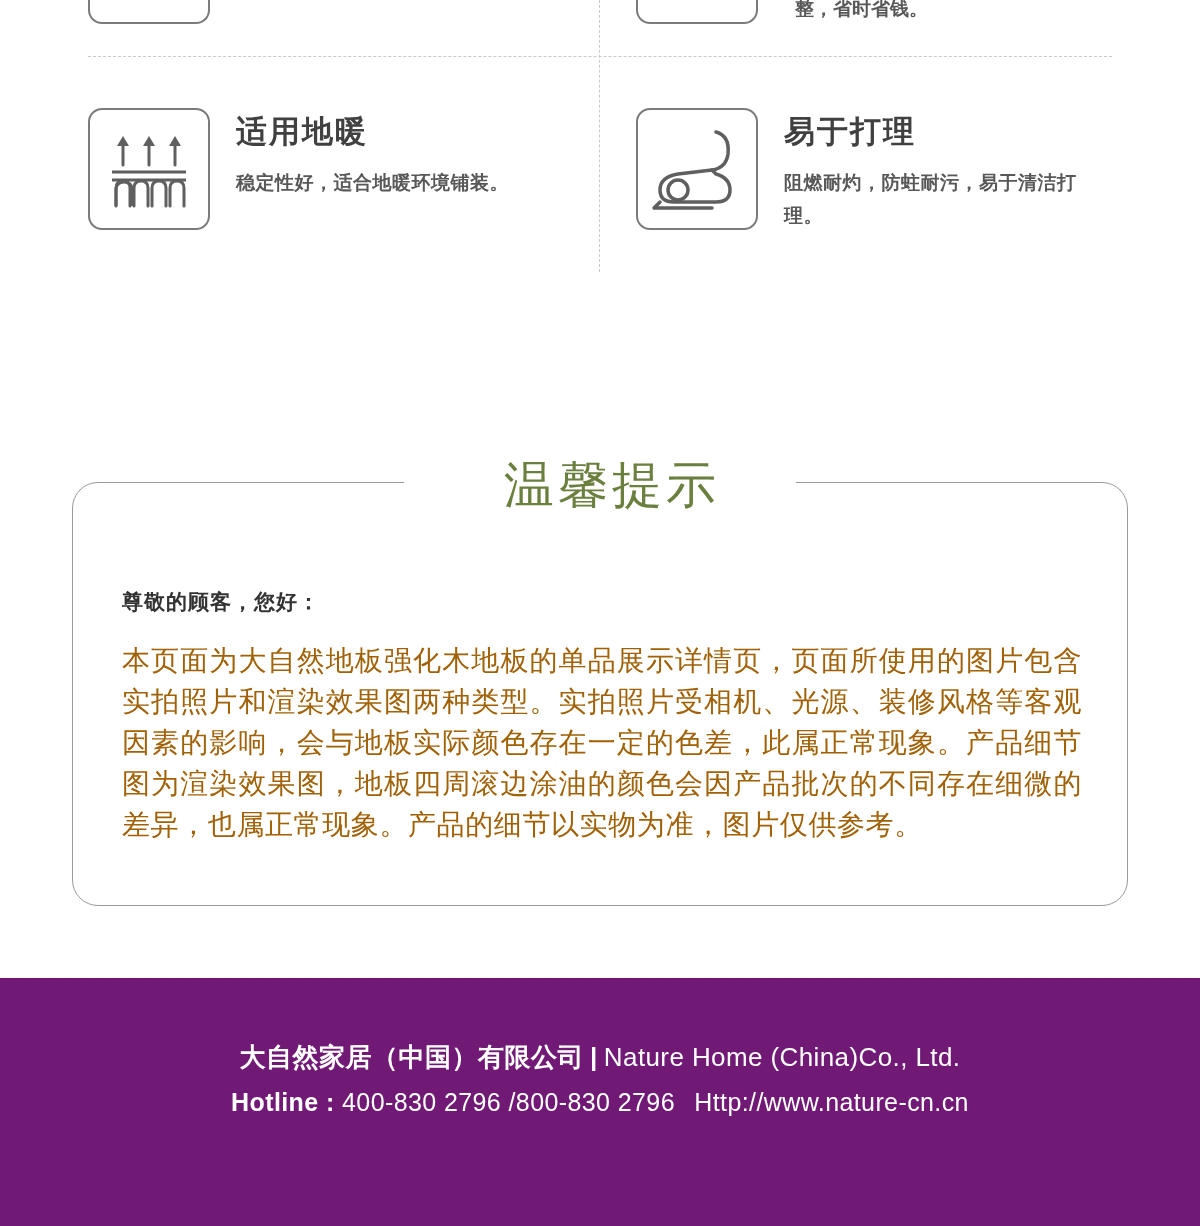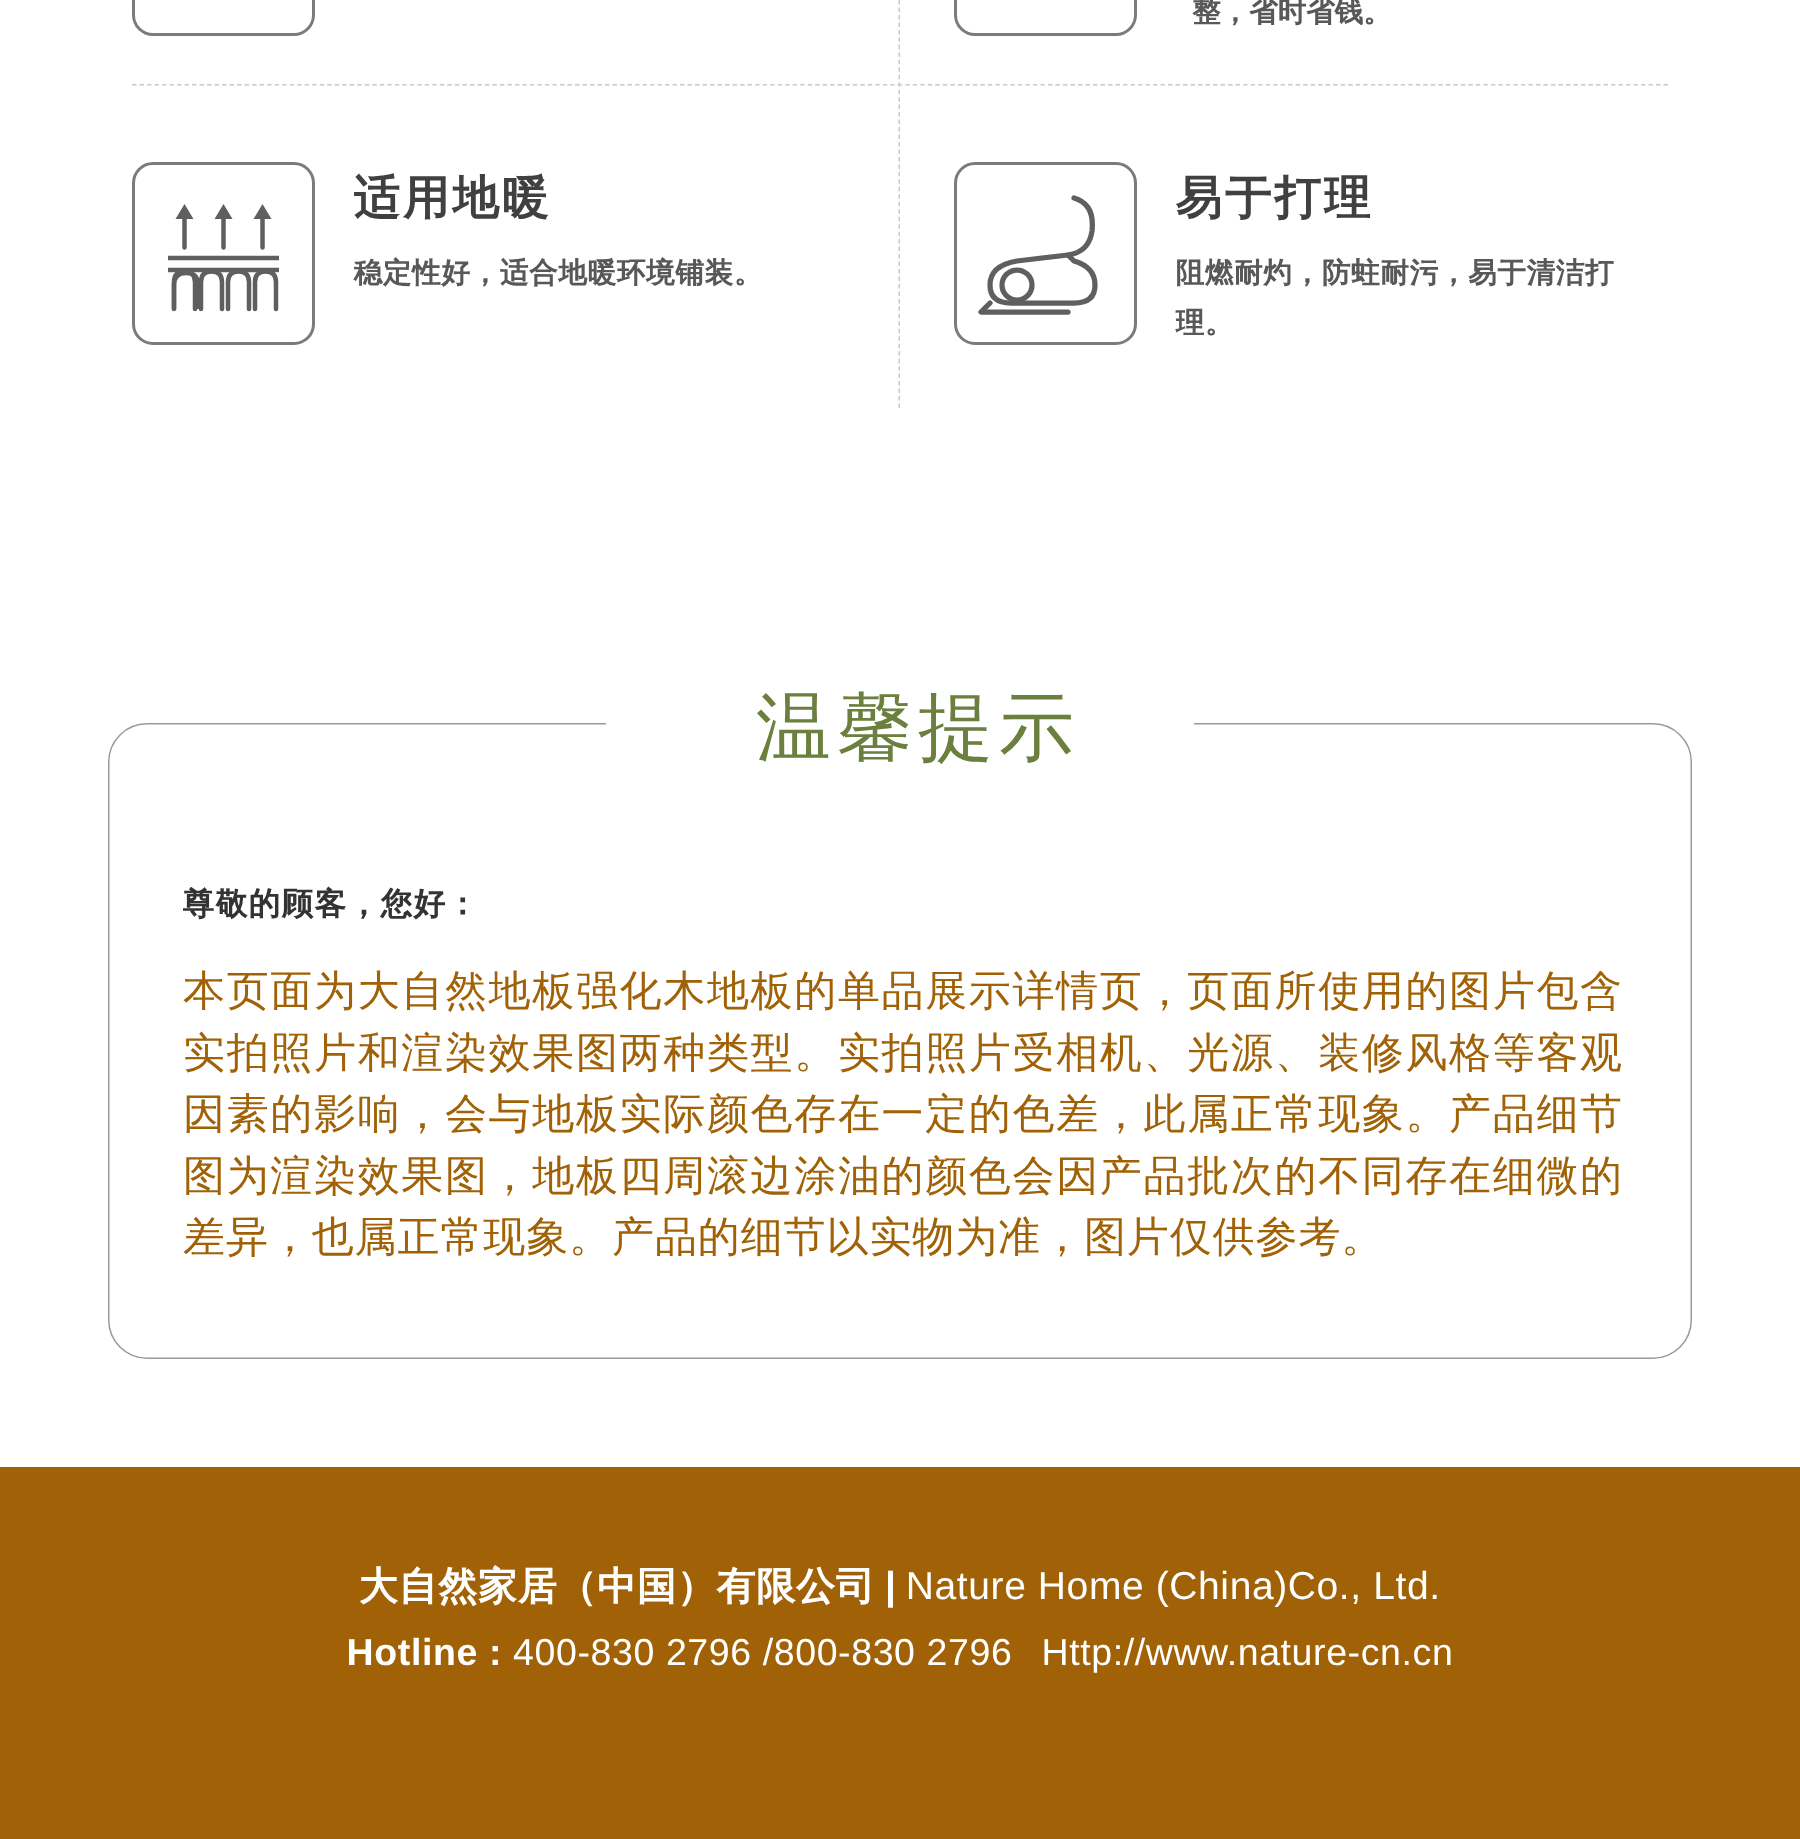--- a/index.html
+++ b/index.html
@@ -154,21 +154,21 @@
     text-align: justify;
   }
 
   
   .footer {
     position: absolute;
     left: 0;
     top: 978px;
     width: 1200px;
     height: 248px;
-    background: #a16207;
+    background: #701a75;
     color: #ffffff;
   }
   .footer-inner {
     position: absolute;
     left: 0;
     right: 0;
     top: 60px;
     text-align: center;
   }
   .footer-line1 {

